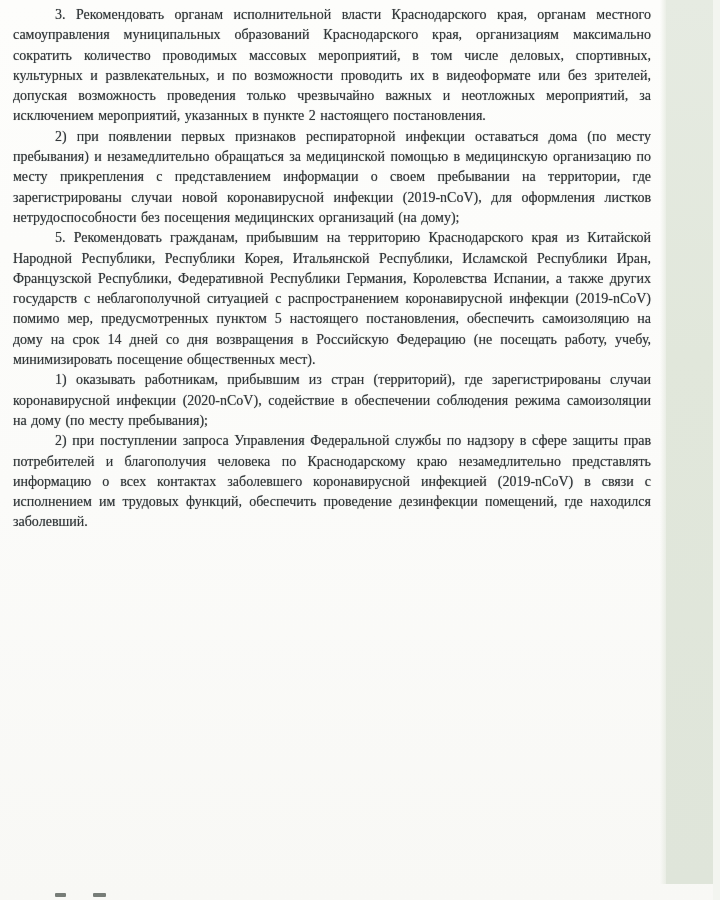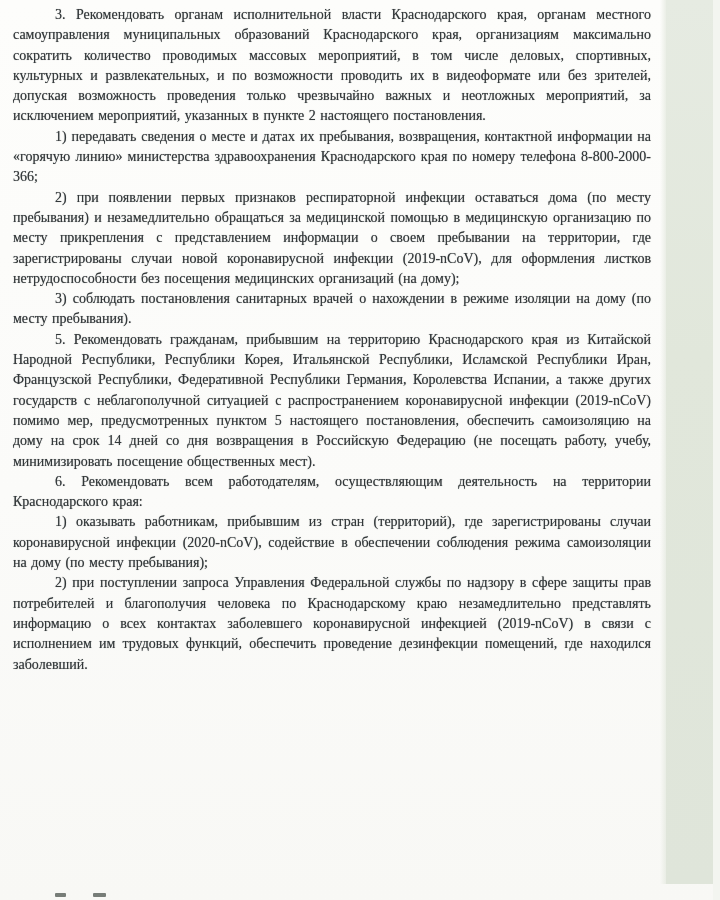--- a/index.html
+++ b/index.html
@@ -84,25 +84,22 @@
 </head>
 <body>
 
 <div class="scan-surface"></div>
 <div class="edge-band-fade"></div>
 <div class="edge-band"></div>
 <div class="right-sliver"></div>
 
 <div class="page-text">
   <p>3. Рекомендовать органам исполнительной власти Краснодарского края, органам местного самоуправления муниципальных образований Краснодарского края, организациям максимально сократить количество проводимых массовых мероприятий, в том числе деловых, спортивных, культурных и развлекательных, и по возможности проводить их в видеоформате или без зрителей, допуская возможность проведения только чрезвычайно важных и неотложных мероприятий, за исключением мероприятий, указанных в пункте 2 настоящего постановления.</p>
-  <p>1) передавать сведения о месте и датах их пребывания, возвращения, контактной информации на «горячую линию» министерства здравоохранения Краснодарского края по номеру телефона 8-800-2000-366;</p>
   <p>2) при появлении первых признаков респираторной инфекции оставаться дома (по месту пребывания) и незамедлительно обращаться за медицинской помощью в медицинскую организацию по месту прикрепления с представлением информации о своем пребывании на территории, где зарегистрированы случаи новой коронавирусной инфекции (2019-nCoV), для оформления листков нетрудоспособности без посещения медицинских организаций (на дому);</p>
-  <p>3) соблюдать постановления санитарных врачей о нахождении в режиме изоляции на дому (по месту пребывания).</p>
   <p>5. Рекомендовать гражданам, прибывшим на территорию Краснодарского края из Китайской Народной Республики, Республики Корея, Итальянской Республики, Исламской Республики Иран, Французской Республики, Федеративной Республики Германия, Королевства Испании, а также других государств с неблагополучной ситуацией с распространением коронавирусной инфекции (2019-nCoV) помимо мер, предусмотренных пунктом 5 настоящего постановления, обеспечить самоизоляцию на дому на срок 14 дней со дня возвращения в Российскую Федерацию (не посещать работу, учебу, минимизировать посещение общественных мест).</p>
-  <p>6. Рекомендовать всем работодателям, осуществляющим деятельность на территории Краснодарского края:</p>
   <p>1) оказывать работникам, прибывшим из стран (территорий), где зарегистрированы случаи коронавирусной инфекции (2020-nCoV), содействие в обеспечении соблюдения режима самоизоляции на дому (по месту пребывания);</p>
   <p>2) при поступлении запроса Управления Федеральной службы по надзору в сфере защиты прав потребителей и благополучия человека по Краснодарскому краю незамедлительно представлять информацию о всех контактах заболевшего коронавирусной инфекцией (2019-nCoV) в связи с исполнением им трудовых функций, обеспечить проведение дезинфекции помещений, где находился заболевший.</p>
 </div>
 
 <div class="clipped-line">
   <div class="clipped-mark m1"></div>
   <div class="clipped-mark m2"></div>
 </div>
 
 </body></html>

